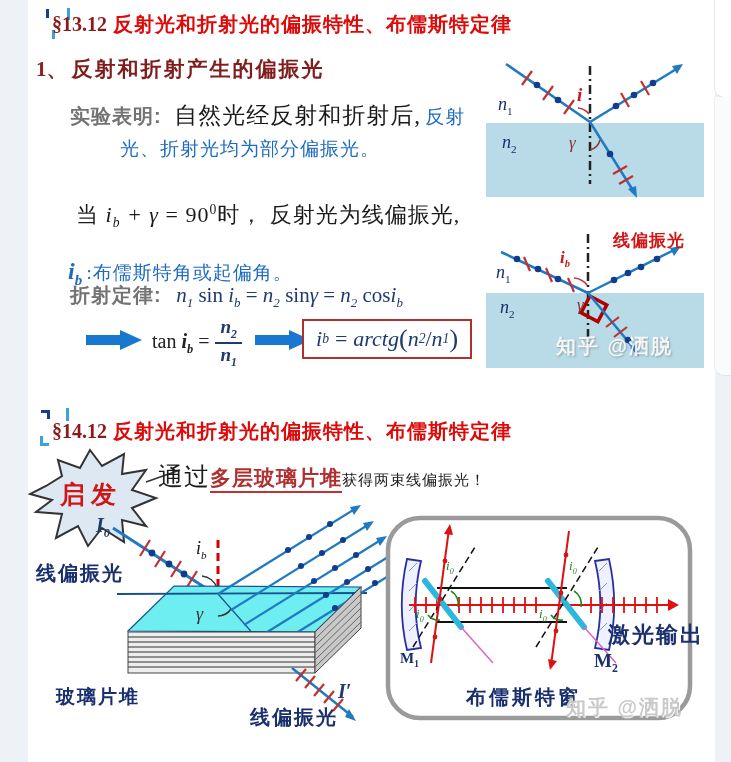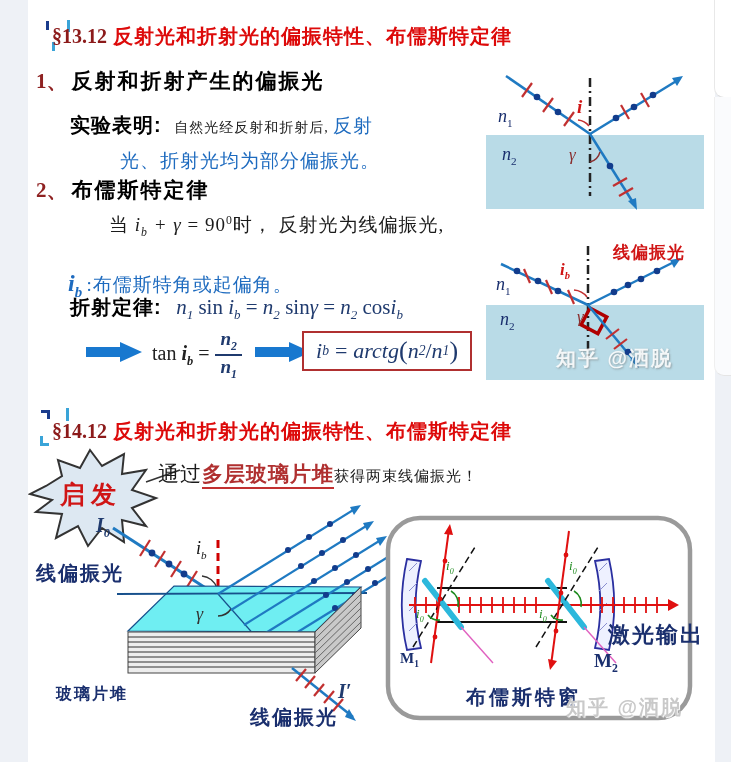--- a/index.html
+++ b/index.html
@@ -3,24 +3,24 @@
 <meta charset="utf-8">
 <style>
   html,body{margin:0;padding:0;background:#e9edf3;}
   #screen{position:relative;width:731px;height:762px;background:#eef1f6;overflow:hidden;
           font-family:"Liberation Sans",sans-serif;}
   .content{position:absolute;left:28px;top:0;width:687px;height:762px;background:#ffffff;}
   .abs{position:absolute;}
   
   .title-red{font-weight:bold;color:#dd0a0a;font-size:20px;letter-spacing:1px;}
   .sec-no{font-family:"Liberation Serif",serif;font-weight:bold;color:#8c1a1a;font-size:20px;margin-right:6px;}
-  .maroon{color:#000000;font-size:21px;font-family:Liberation Sans, sans-serif;font-weight:bold;letter-spacing:2px;}
+  .maroon{color:#7f1d1d;font-size:21px;font-family:Liberation Sans, sans-serif;font-weight:bold;letter-spacing:2px;}
   .h-no{font-family:"Liberation Serif",serif;font-weight:bold;color:#8f2222;font-size:21px;margin-right:4px;}
-  .redbold{color:#000000;font-weight:bold;font-size:20px;letter-spacing:1px;}
-  .kai{font-family:"Liberation Serif",serif;color:#1b1b1b;font-size:14px;letter-spacing:1px;}
+  .redbold{color:#737373;font-weight:bold;font-size:20px;letter-spacing:1px;}
+  .kai{font-family:"Liberation Serif",serif;color:#1b1b1b;font-size:23px;letter-spacing:1px;}
   .bluehand{font-family:"Liberation Serif",serif;color:#1e6bbf;font-size:19px;letter-spacing:1px;}
   .math{font-family:"Liberation Serif",serif;font-style:italic;}
   .rm{font-style:normal;}
   .navy{color:#1f3a6e;}
   sub{font-size:0.62em;} sup{font-size:0.62em;}
   .frac{display:inline-block;text-align:center;vertical-align:middle;font-weight:bold;color:#1f3a6e;line-height:1.05;}
   .frac .num{display:block;border-bottom:2px solid #1f3a6e;padding:0 5px 1px;}
   .frac .den{display:block;padding-top:1px;}
   .resbox{display:inline-flex;align-items:center;border:2.5px solid #b03030;padding:3px 12px;
           font-family:"Liberation Serif",serif;font-style:italic;color:#1f3a6e;font-size:22px;background:#fff;}
@@ -37,46 +37,43 @@
 </style>
 </head>
 <body>
 
 <div id="screen">
 
   <div class="content"></div>
   <div class="side1"></div>
   <div class="side2"></div>
 
-  <div class="abs" style="left:28px;top:12px;width:687px;height:398px;">
+  <div class="abs" style="left:28px;top:0;width:687px;height:398px;">
 
     <div class="abs markd" style="left:18px;top:9px;width:3px;height:9px;"></div>
     <div class="abs markc" style="left:39px;top:8px;width:3px;height:12px;"></div>
     <div class="abs markc" style="left:24px;top:30px;width:3px;height:9px;"></div>
 
     <div class="abs" style="left:24px;top:11px;white-space:nowrap;">
       <span class="sec-no">§13.12</span><span class="title-red">反射光和折射光的偏振特性、布儒斯特定律</span>
     </div>
 
     <div class="abs" style="left:8px;top:55px;white-space:nowrap;">
       <span class="h-no">1、</span><span class="maroon">反射和折射产生的偏振光</span>
     </div>
 
     <div class="abs" style="left:42px;top:100px;white-space:nowrap;">
       <span class="redbold">实验表明:</span>
       <span class="kai" style="margin-left:8px;">自然光经反射和折射后,</span>
       <span class="bluehand">反射</span>
     </div>
     <div class="abs bluehand" style="left:92px;top:136px;white-space:nowrap;">光、折射光均为部分偏振光。</div>
 
-    <div class="abs" style="left:8px;top:164px;white-space:nowrap;">
-      <span class="h-no">2、</span><span class="maroon">布儒斯特定律</span>
-    </div>
-
-    <div class="abs kai" style="left:48px;top:200px;white-space:nowrap;font-size:19px;margin-left:33px;">
+
+    <div class="abs kai" style="left:48px;top:200px;white-space:nowrap;font-size:22px;">
       <span>当</span>
       <span class="math"><span>i</span><sub>b</sub></span>
       <span class="math">+</span>
       <span class="math">γ</span>
       <span>=</span>
       <span><span>90</span><sup>0</sup></span><span>时， 反射光为线偏振光,</span>
     </div>
 
     <div class="abs" style="left:40px;top:236px;white-space:nowrap;margin-top:22px;">
       <span class="math" style="color:#1e6bbf;font-size:24px;font-weight:bold;"><span>i</span><sub>b</sub></span>
@@ -202,21 +199,21 @@
       <span class="sec-no">§14.12</span><span class="title-red">反射光和折射光的偏振特性、布儒斯特定律</span>
     </div>
 
     <svg class="abs" style="left:0px;top:48px;" width="160" height="105">
       <polygon points="18,40 34,30 30,14 52,22 62,4 74,20 96,8 94,28 118,24 104,44 128,52 104,62 118,80 94,74 96,96 74,82 60,100 50,80 28,92 34,68 8,66 24,54 2,48" fill="#dde8f2" stroke="#333" stroke-width="2"></polygon>
       <line x1="118" y1="36" x2="152" y2="24" stroke="#333" stroke-width="1.6"></line>
     </svg>
     <div class="abs" style="left:32px;top:80px;color:#d01515;font-weight:bold;font-size:25px;letter-spacing:6px;">启发</div>
 
     <div class="abs" style="left:130px;top:62px;white-space:nowrap;font-size:21px;">
-      <span class="kai" style="font-size:21px;">通过</span><span class="kai" style="font-size:21px;color:#b03030;font-weight:bold;border-bottom:2px solid #c23030;padding-bottom:1px;">多层玻璃片堆</span><span class="kai" style="font-size:15px;">获得两束线偏振光！</span>
+      <span class="kai" style="font-size:25px;">通过</span><span class="kai" style="font-size:21px;color:#b03030;font-weight:bold;border-bottom:2px solid #c23030;padding-bottom:1px;">多层玻璃片堆</span><span class="kai" style="font-size:15px;">获得两束线偏振光！</span>
     </div>
 
     <svg class="abs" style="left:27px;top:100px;" width="350" height="250">
       <line x1="58" y1="30" x2="163" y2="98" stroke="#1f7ac2" stroke-width="3"></line>
       <polygon points="166,102 154,98 159,89" fill="#1f7ac2"></polygon>
       <line x1="85" y1="58" x2="95" y2="42" stroke="#c23030" stroke-width="2.2"></line>
       <line x1="100" y1="69" x2="110" y2="53" stroke="#c23030" stroke-width="2.2"></line>
       <line x1="116" y1="79" x2="126" y2="63" stroke="#c23030" stroke-width="2.2"></line>
       <line x1="132" y1="89" x2="142" y2="73" stroke="#c23030" stroke-width="2.2"></line>
       <circle cx="97" cy="55" r="3.4" fill="#123c8c"></circle>
@@ -287,21 +284,21 @@
           <line x1="250" y1="190" x2="260" y2="178"></line>
         <line x1="259" y1="198" x2="269" y2="186"></line>
           <line x1="269" y1="205" x2="279" y2="193"></line>
         <line x1="278" y1="213" x2="288" y2="201"></line>
       </g>
     </svg>
     <div class="abs math navy" style="left:68px;top:116px;font-size:20px;font-weight:bold;"><span>I</span><sub>0</sub></div>
     <div class="abs navylab" style="left:8px;top:162px;font-size:20px;">线偏振光</div>
     <div class="abs math" style="left:168px;top:140px;color:#111;font-size:18px;"><span>i</span><sub>b</sub></div>
     <div class="abs math" style="left:168px;top:206px;color:#333;font-size:18px;">γ</div>
-    <div class="abs navylab" style="left:28px;top:286px;font-size:16px;">玻璃片堆</div>
+    <div class="abs navylab" style="left:28px;top:286px;font-size:19px;">玻璃片堆</div>
     <div class="abs math navy" style="left:310px;top:282px;font-size:20px;font-weight:bold;">I′</div>
     <div class="abs navylab" style="left:222px;top:306px;font-size:20px;">线偏振光</div>
 
     <svg class="abs" style="left:357px;top:117px;" width="310" height="210">
       <rect x="3" y="3" width="302" height="200" rx="32" fill="#ffffff" stroke="#9a9a9a" stroke-width="4.5"></rect>
 
       <path d="M22,44 L36,46 C29,75 29,105 36,133 L22,135 C15,105 15,75 22,44 Z" fill="#eef1ff" stroke="#2a2fa0" stroke-width="1.8"></path>
       <g stroke="#8a8fd0" stroke-width="1">
         <line x1="24" y1="56" x2="32" y2="48"></line>
           <line x1="24" y1="76" x2="32" y2="68"></line>

